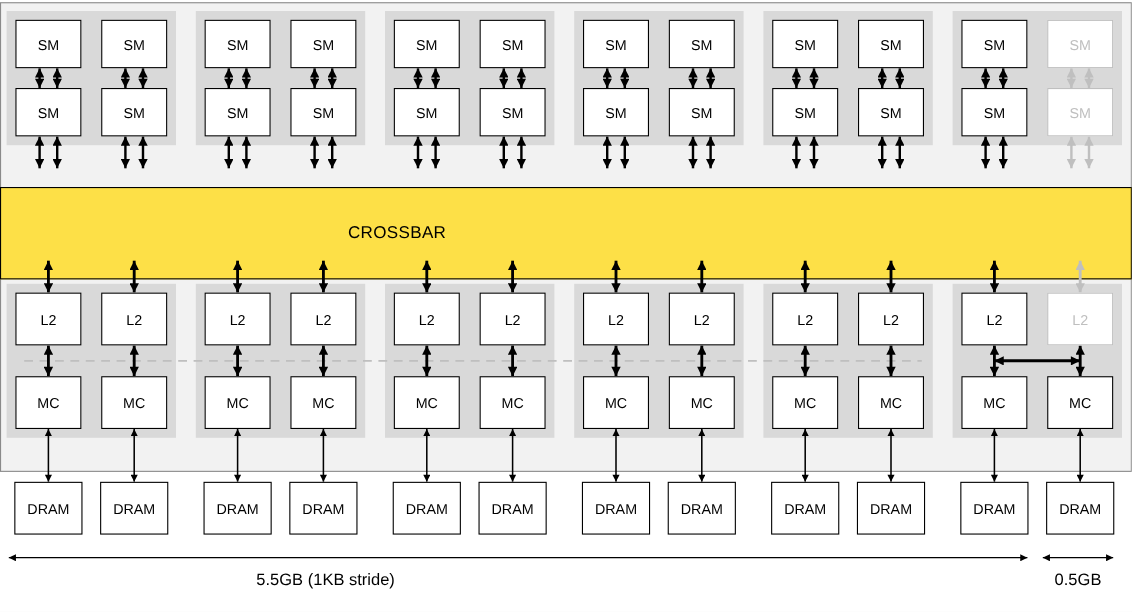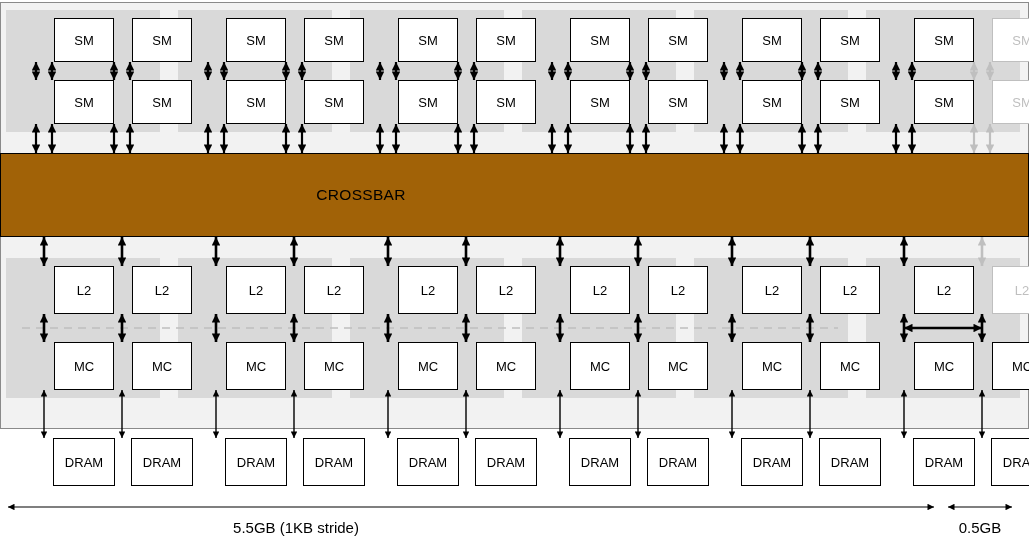--- a/index.html
+++ b/index.html
@@ -1,22 +1,22 @@
 <!DOCTYPE html>
 <html style="--outer-bg: #f2f2f2; --panel-bg: #d9d9d9; --box-bg: #ffffff; --active: #000000; --disabled: #bfbfbf;"><head>
 <meta charset="utf-8">
 <style>
   html,body{margin:0;padding:0;background:#ffffff;font-family:"Liberation Sans",sans-serif;}
   #stage{position:relative;width:1029px;height:556px;background:#ffffff;overflow:hidden;}
   #chip-body{position:absolute;left:0;top:2px;width:1027px;height:425px;background:var(--outer-bg,#f2f2f2);border:1px solid #8a8a8a;z-index:0;}
   .panel{position:absolute;background:var(--panel-bg,#d9d9d9);z-index:1;}
-  #crossbar{position:absolute;left:0;top:153px;width:1029px;height:84px;background:#a16207;border:1.5px solid #000;z-index:2;box-sizing:border-box;}
+  #crossbar{position:absolute;left:0;top:170px;width:1029px;height:84px;background:#fde047;border:1.5px solid #000;z-index:2;box-sizing:border-box;}
   #crossbar .label{position:absolute;left:285px;top:0;width:150px;height:100%;display:flex;align-items:center;justify-content:center;font-size:15.5px;letter-spacing:0.3px;color:#000;}
   #arrow-layer{position:absolute;left:0;top:0;width:1029px;height:556px;z-index:3;pointer-events:none;}
-  .box{position:absolute;background:var(--box-bg,#ffffff);border:1.6px solid #000;display:flex;align-items:center;justify-content:center;font-size:13px;color:#000;z-index:4;box-sizing:border-box;margin-left:40px;}
+  .box{position:absolute;background:var(--box-bg,#ffffff);border:1.6px solid #000;display:flex;align-items:center;justify-content:center;font-size:13px;color:#000;z-index:4;box-sizing:border-box;}
   .box.disabled{border-color:var(--disabled,#bfbfbf);color:var(--disabled,#bfbfbf);}
   .measure-label{position:absolute;font-size:15px;color:#000;text-align:center;z-index:4;}
 </style>
 </head>
 <body>
 
 <div id="stage">
   <div id="chip-body"></div>
   <div id="panels">
       <div class="panel" style="left: 6px; top: 10px; width: 154px; height: 122px;"></div>

